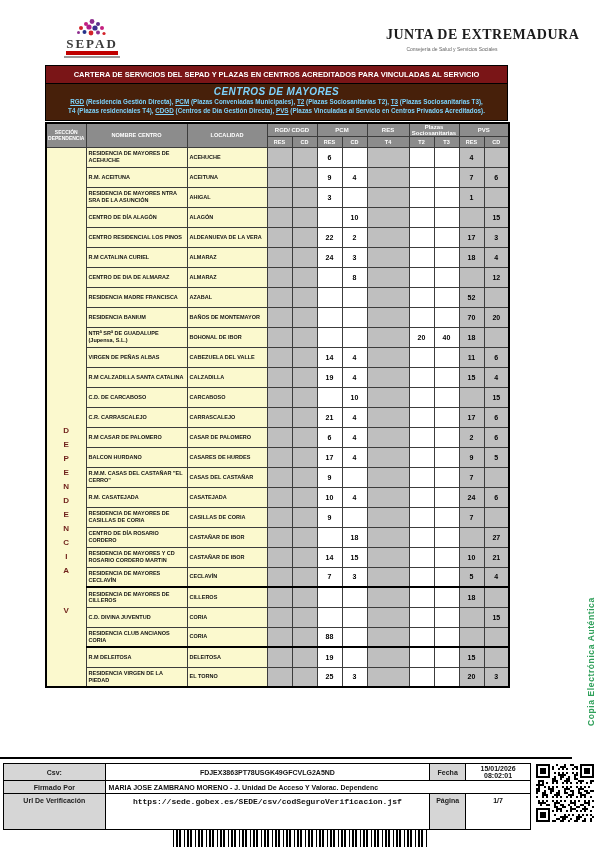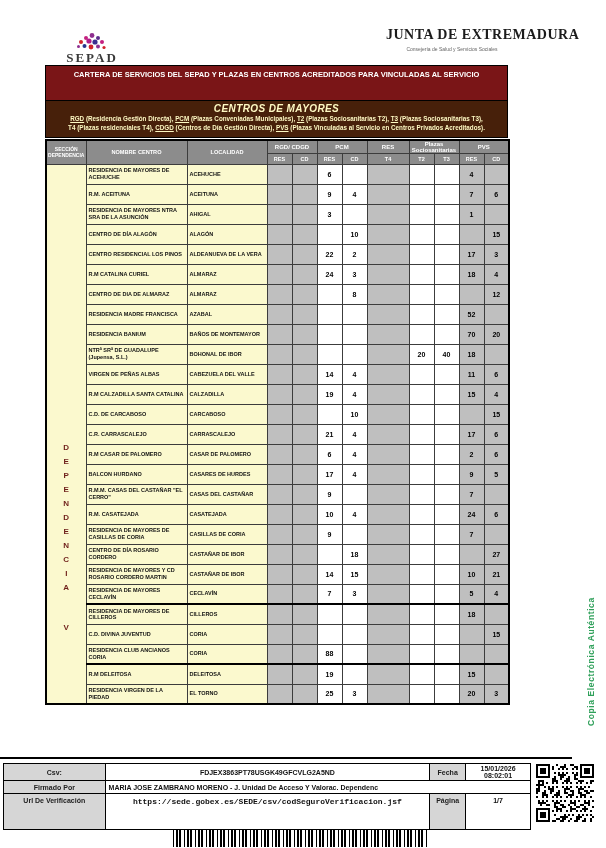--- a/index.html
+++ b/index.html
@@ -5,35 +5,35 @@
   :root{
     --maroon:#7A1517; --brown:#47200A; --gray-banner:#8C8C8C;
     --cell-gray:#BFBFBF; --pale-yellow:#FBF9CE; --green:#2FA05A;
     --label-gray:#D6D6D6; --letter-maroon:#6E1F1A;
   }
   *{margin:0;padding:0;box-sizing:border-box;}
   body{background:#fff;font-family:"Liberation Sans",sans-serif;}
   .page{position:relative;width:606px;height:848px;background:#fff;overflow:hidden;}
 
   
-  .sepad-logo{position:absolute;left:56px;top:32px;width:72px;text-align:center;}
+  .sepad-logo{position:absolute;left:56px;top:18px;width:72px;text-align:center;}
   .sepad-text{font-family:"Liberation Serif",serif;font-size:13px;letter-spacing:2px;color:#3a3a3a;font-weight:bold;line-height:12px;}
   .sepad-bar{margin:1px auto 0;width:52px;height:4px;background:#C00000;}
   .sepad-sub{margin:1px auto 0;width:56px;height:2px;background:#999;}
   .junta{position:absolute;left:386px;top:27px;width:132px;text-align:center;}
   .junta-title{font-family:"Liberation Serif",serif;font-size:14px;font-weight:600;letter-spacing:.5px;color:#1c1c1c;white-space:nowrap;}
   .junta-sub{margin-top:3px;font-size:5px;color:#666;}
 
   
   .content{position:absolute;left:45px;top:65px;width:463px;}
   .banner-red{background:var(--maroon);border:1px solid #000;color:#fff;text-align:center;
-    font-weight:bold;font-size:7.5px;line-height:1.5;padding:3px 6px 20px;}
+    font-weight:bold;font-size:7.5px;line-height:1.5;padding:3px 6px 3px;}
   .banner-gray{background:var(--gray-banner);border:1px solid #000;border-top:none;color:#000;
     text-align:center;font-weight:bold;font-size:8.5px;line-height:13px;height:15px;}
-  .banner-brown{background:var(--brown);border:1px solid #000;border-top:none;color:#fef9c3;
+  .banner-brown{background:var(--brown);border:1px solid #000;border-top:none;color:#7dd3fc;
     text-align:center;padding:2px 20px 4px;}
   .brown-title{font-style:italic;font-weight:bold;font-size:10px;letter-spacing:.4px;}
   .legend{font-size:6.3px;font-weight:bold;line-height:1.38;margin-top:1px;}
   .legend .u{text-decoration:underline;}
 
   
   .main-table{border-collapse:collapse;table-layout:fixed;width:463px;margin-top:1px;}
   .main-table th,.main-table td{border:1px solid #3c3c3c;overflow:hidden;}
   .main-table thead th{background:var(--gray-banner);color:#fff;font-weight:bold;text-align:center;vertical-align:middle;}
   .th-main{font-size:5.6px;height:21px;line-height:1.25;}

